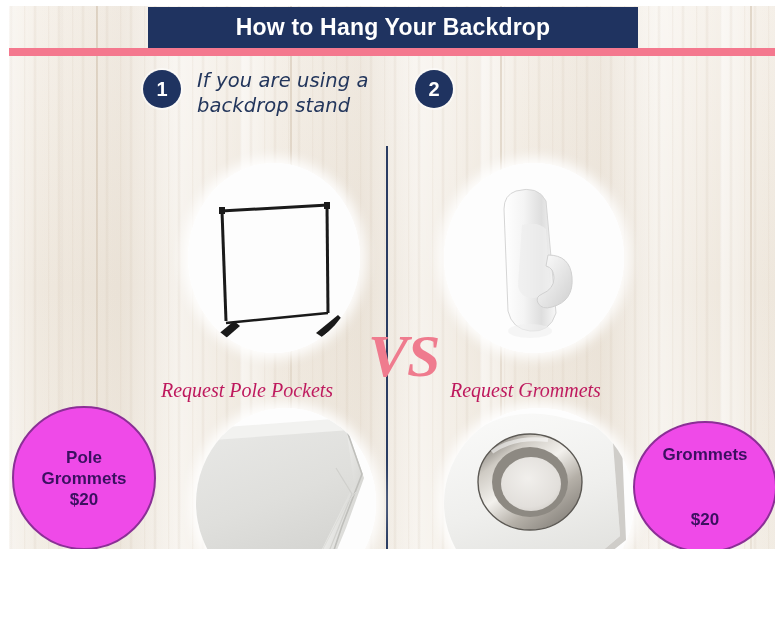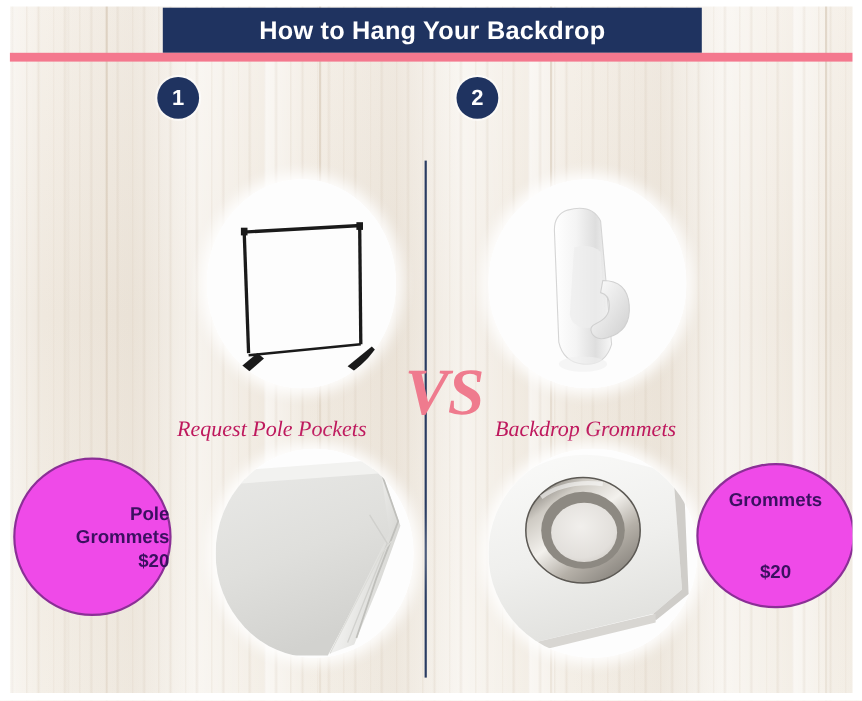--- a/index.html
+++ b/index.html
@@ -3,21 +3,21 @@
 <meta charset="utf-8">
 <style>
   html, body {
     margin: 0;
     padding: 0;
     background: #ffffff;
   }
   #infographic {
     position: relative;
     width: 784px;
-    height: 637px;
+    height: 549px;
     overflow: hidden;
     font-family: "DejaVu Sans", sans-serif;
     background: #f7f2ec;
   }
 
   
   .wood-bg {
     position: absolute;
     left: 0; top: 0;
     width: 784px; height: 637px;
@@ -189,21 +189,21 @@
     flex-direction: column;
     align-items: center;
     justify-content: center;
     text-align: center;
     color: #3b1060;
     font-family: "Liberation Sans", sans-serif;
     font-weight: 700;
     font-size: 17px;
     line-height: 21px;
   }
-  #bubble-left  { left: 12px;  top: 416px; width: 140px; height: 140px; align-items: flex-end; }
+  #bubble-left  { left: 12px;  top: 406px; width: 140px; height: 140px; }
   #bubble-right { left: 633px; top: 421px; width: 140px; height: 128px; gap: 44px; }
   .bubble-line { display: block; }
 </style>
 </head>
 <body>
 
 <div id="infographic">
 
   <div class="wood-bg"></div>
   <div class="wood-seam" style="left:96px"></div>
@@ -213,20 +213,24 @@
 
   <div class="title-banner">
     <span class="title-text">How to Hang Your Backdrop</span>
   </div>
   <div class="pink-rule"></div>
 
   <div class="divider"></div>
 
   <div class="step step-1">
     <div class="badge">1</div>
+    <div class="step-text">
+      <div>If you are using a</div>
+      <div>backdrop stand</div>
+    </div>
   </div>
 
   <div class="step step-2">
     <div class="badge">2</div>
   </div>
 
   <div class="photo-circle soft" id="stand-photo">
     <svg class="photo-svg" viewBox="0 0 172 190">
       <rect width="172" height="190" fill="#fdfdfd"></rect>
       <g stroke="#1a1a1a" fill="none">
@@ -261,21 +265,21 @@
         </linearGradient>
       </defs>
       <path d="M72 28 q22 -6 30 10 l10 112 q-6 20 -26 18 q-18 -2 -22 -20 l-4 -102 q0 -14 12 -18 z" fill="url(#hookBody)" stroke="#d5d5d5" stroke-width="1"></path>
       <path d="M78 62 q16 -4 24 4 l4 58 q-4 12 -18 11 q-12 -1 -14 -12 z" fill="#ededed" opacity="0.75"></path>
       <path d="M104 92 q22 0 24 22 q2 24 -20 30 q-10 3 -14 -4 q-3 -6 4 -9 q12 -5 12 -16 q0 -10 -8 -12 z" fill="url(#hookArm)" stroke="#d0d0d0" stroke-width="1"></path>
       <ellipse cx="86" cy="168" rx="22" ry="7" fill="#f0f0f0" opacity="0.6"></ellipse>
     </svg>
   </div>
 
   <div class="caption" id="caption-left">Request Pole Pockets</div>
-  <div class="caption" id="caption-right">Backdrop Grommets</div>
+  <div class="caption" id="caption-right">Request Grommets</div>
 
   <div class="vs-mark">VS</div>
 
   <div class="photo-circle soft" id="pocket-photo">
     <svg class="photo-svg" viewBox="0 0 180 190">
       <rect width="180" height="190" fill="#fdfdfd"></rect>
       <defs>
         <linearGradient id="clothTop" x1="0" y1="0" x2="0.4" y2="1">
           <stop offset="0%" stop-color="#e9e9e7"></stop>
           <stop offset="55%" stop-color="#dfdfdc"></stop>

